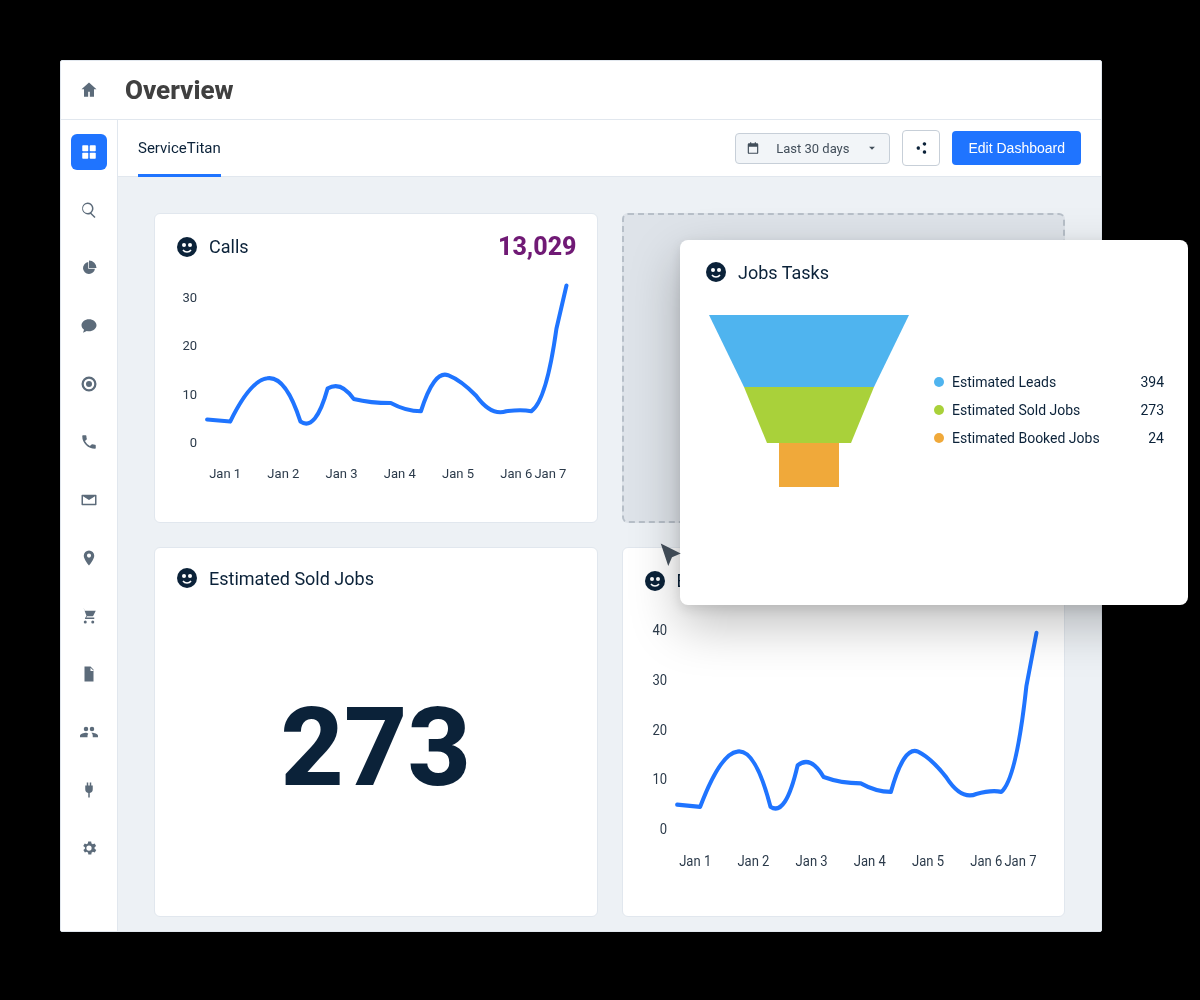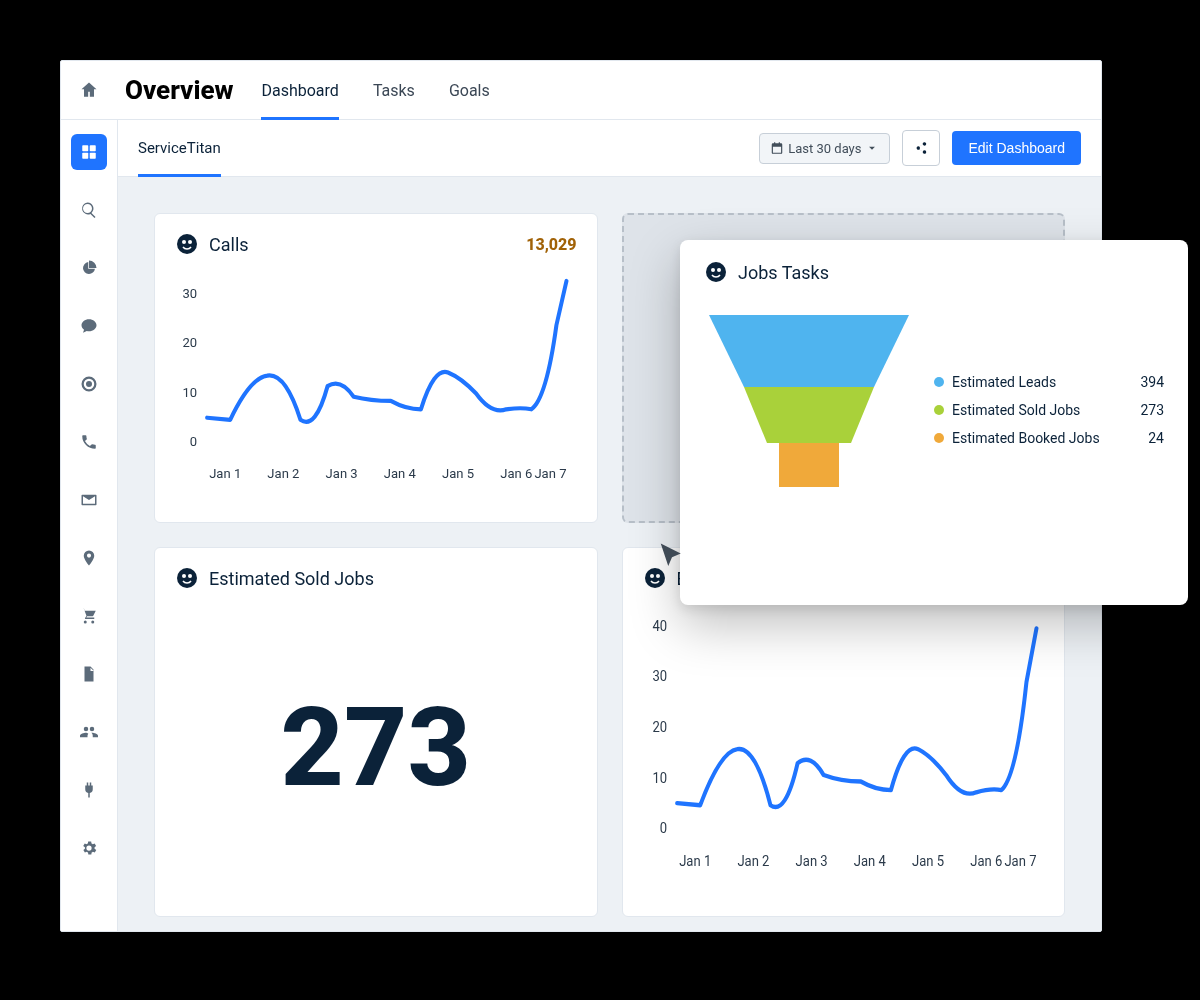--- a/index.html
+++ b/index.html
@@ -2,49 +2,49 @@
 <html><head>
 <meta charset="utf-8">
 <style>
   html,body{margin:0;padding:0;background:#000;font-family:-apple-system,BlinkMacSystemFont,"Segoe UI",Roboto,Helvetica,Arial,sans-serif;color:#0b2239;}
   .stage{position:relative;width:1200px;height:1000px;margin:0;}
   .app{position:absolute;left:60px;top:60px;width:1040px;height:870px;background:#fff;display:flex;flex-direction:column;border:1px solid #e1e7ee;border-radius:2px;}
   
   .topbar{display:flex;align-items:center;height:58px;border-bottom:1px solid #e1e7ee;}
   .home-btn{width:56px;display:flex;align-items:center;justify-content:center;height:100%;}
   .home-btn svg{width:20px;height:20px;fill:#5c6b7a;}
-  .page-title{font-size:26px;font-weight:800;color:#000000;margin-left:8px;margin-right:28px;}
+  .page-title{font-size:26px;font-weight:800;color:#404040;margin-left:8px;margin-right:28px;}
   .tabs{display:flex;align-items:center;height:100%;}
   .tab{font-size:16px;color:#3b4755;margin-right:34px;height:100%;display:flex;align-items:center;position:relative;cursor:pointer;}
   .tab.active{color:#0b2239;}
   .tab.active::after{content:"";position:absolute;left:0;right:0;bottom:-1px;height:3px;background:#1f74ff;}
   
   .body{flex:1;display:flex;min-height:0;}
   .sidebar{width:56px;border-right:1px solid #e1e7ee;display:flex;flex-direction:column;align-items:center;padding-top:14px;gap:22px;background:#fff;}
   .side-btn{width:36px;height:36px;display:flex;align-items:center;justify-content:center;border-radius:6px;cursor:pointer;}
   .side-btn svg{width:18px;height:18px;fill:#5c6b7a;}
   .side-btn.active{background:#1f74ff;}
   .side-btn.active svg{fill:#fff;}
   .content{flex:1;display:flex;flex-direction:column;min-width:0;}
   .subbar{height:56px;border-bottom:1px solid #e1e7ee;display:flex;align-items:center;padding:0 20px;justify-content:space-between;}
   .subtab{font-size:15px;color:#0b2239;height:100%;display:flex;align-items:center;position:relative;}
   .subtab::after{content:"";position:absolute;left:0;right:0;bottom:-1px;height:3px;background:#1f74ff;}
   .subbar-right{display:flex;align-items:center;gap:12px;}
-  .date-picker{display:flex;align-items:center;gap:4px;border:1px solid #c7cfd8;background:#f2f5f8;color:#424e5a;font-size:13px;padding:7px 10px;border-radius:4px;cursor:pointer;}
+  .date-picker{display:flex;align-items:center;gap:16px;border:1px solid #c7cfd8;background:#f2f5f8;color:#424e5a;font-size:13px;padding:7px 10px;border-radius:4px;cursor:pointer;}
   .date-picker svg{width:14px;height:14px;fill:#424e5a;}
   .share-btn{width:36px;height:34px;border:1px solid #c7cfd8;background:#fff;border-radius:4px;display:flex;align-items:center;justify-content:center;cursor:pointer;}
   .share-btn svg{width:14px;height:14px;fill:#0b2239;}
   .edit-btn{background:#1f74ff;color:#fff;border:none;font-size:14px;padding:9px 16px;border-radius:4px;cursor:pointer;}
   .canvas{flex:1;background:#edf1f5;padding:36px;display:grid;grid-template-columns:1fr 1fr;grid-template-rows:310px 370px;gap:24px;overflow:hidden;}
   .card{background:#fff;border:1px solid #e1e7ee;border-radius:6px;padding:18px 20px;display:flex;flex-direction:column;}
   .card-header{display:flex;align-items:center;justify-content:space-between;margin-bottom:6px;}
   .card-title-wrap{display:flex;align-items:center;gap:10px;}
   .monkey{width:24px;height:24px;}
   .card-title{font-size:18px;color:#0b2239;}
-  .card-value{font-size:16px;font-weight:800;color:#a16207;}
+  .card-value{font-size:25px;font-weight:800;color:#701a75;}
   .chart-area{flex:1;position:relative;}
   .big-number{flex:1;display:flex;align-items:center;justify-content:center;font-size:110px;font-weight:800;color:#0b2239;}
   .drop-placeholder{border:2px dashed #b7bfc8;background:#dee3e9;border-radius:6px;}
   
   .float-card{position:absolute;left:680px;top:240px;width:460px;height:325px;background:#fff;border-radius:8px;box-shadow:0 20px 50px rgba(0,0,0,.25),0 4px 12px rgba(0,0,0,.1);padding:20px 24px;}
   .float-card .card-title-wrap{margin-bottom:16px;}
   .funnel-body{display:flex;align-items:center;gap:20px;}
   .funnel-vis{width:210px;height:220px;position:relative;flex:0 0 210px;}
   .funnel-legend{flex:1;display:flex;flex-direction:column;gap:12px;font-size:14px;}
   .legend-row{display:flex;align-items:center;gap:8px;}
@@ -59,25 +59,20 @@
 <div class="stage">
   <div class="app">
 
     <div class="topbar">
       <div class="home-btn">
         <svg viewBox="0 0 24 24">
             <path d="M12 3l9 8h-3v9h-5v-6H11v6H6v-9H3z"></path>
           </svg>
       </div>
       <div class="page-title">Overview</div>
-      <div class="tabs">
-        <div class="tab active">Dashboard</div>
-        <div class="tab">Tasks</div>
-        <div class="tab">Goals</div>
-      </div>
     </div>
 
     <div class="body">
 
       <div class="sidebar">
         <div class="side-btn active">
           <svg viewBox="0 0 24 24">
               <rect x="3" y="3" width="8" height="8" rx="1"></rect>
               <rect x="13" y="3" width="8" height="8" rx="1"></rect>
               <rect x="3" y="13" width="8" height="8" rx="1"></rect>

